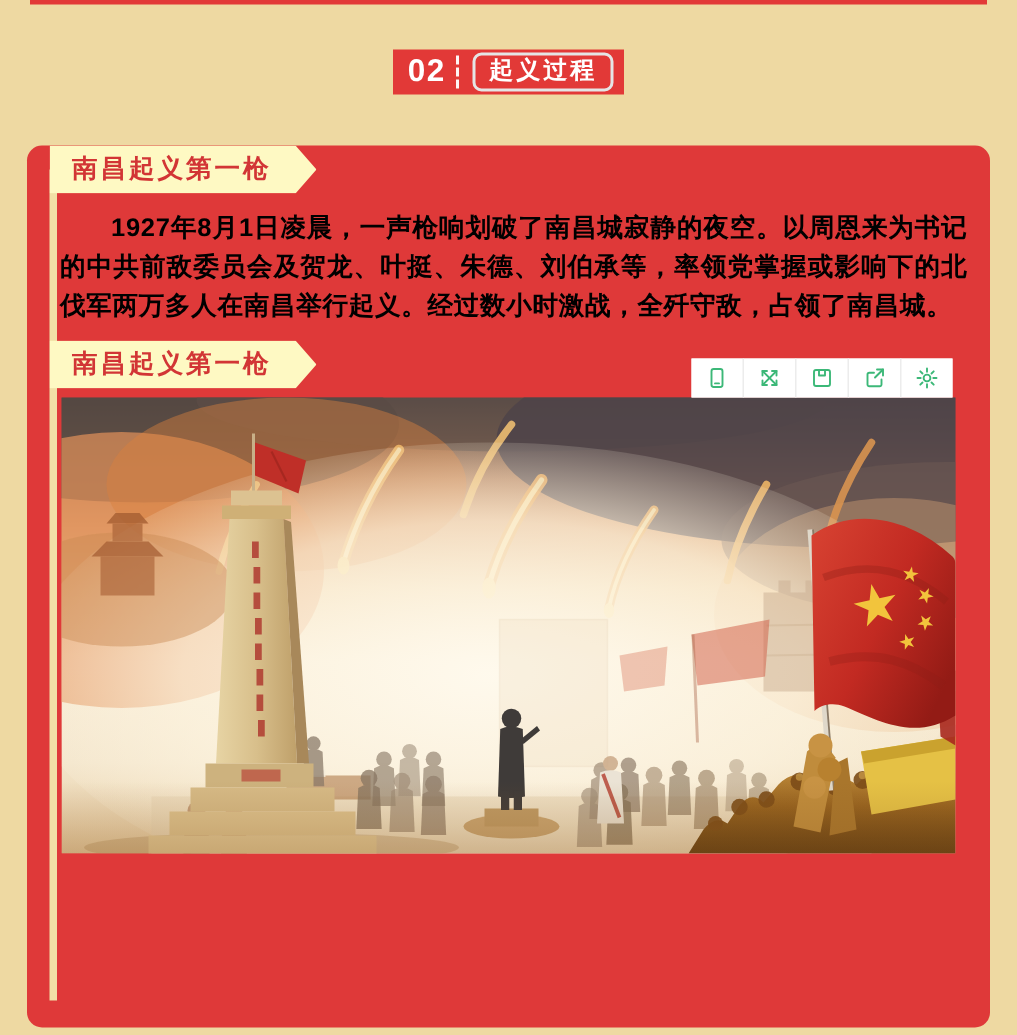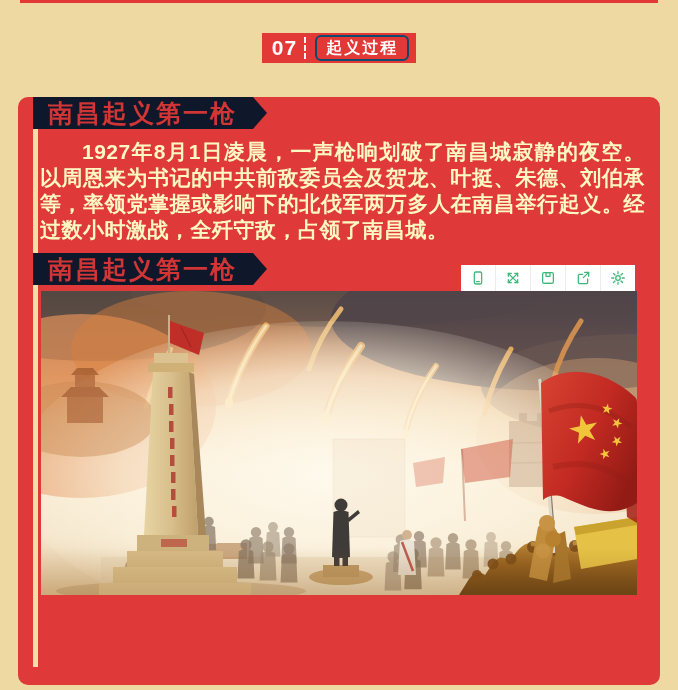--- a/index.html
+++ b/index.html
@@ -6,51 +6,51 @@
   body{
     width:678px;height:690px;position:relative;overflow:hidden;
     background:#eed9a2;
     font-family:"Liberation Sans", sans-serif;
   }
   .top-strip{position:absolute;left:20px;top:0;width:638px;height:3px;background:#e23937;}
   .badge-row{display:flex;justify-content:center;margin:0;padding-top:33px;}
   .badge{display:inline-flex;align-items:center;height:30px;background:#e23937;padding:0 7px 0 10px;}
   .badge-num{color:#fff;font-size:21px;font-weight:700;letter-spacing:1px;}
   .badge-div{width:0;height:22px;border-left:2px dashed rgba(255,255,255,.95);margin:0 9px 0 7px;}
-  .badge-title{border:2px solid #0c4a6e;border-radius:6px;color:#fff;font-size:16px;font-weight:700;
+  .badge-title{border:2px solid #e5e5e5;border-radius:6px;color:#fff;font-size:16px;font-weight:700;
     padding:1px 9px 2px 9px;letter-spacing:2px;line-height:19px;}
   .card{position:relative;margin:34px 18px 0 18px;width:642px;height:588px;
     background:#df3939;border-radius:10px;box-sizing:border-box;}
   .v-stripe{position:absolute;left:15px;top:16px;width:5px;height:554px;background:#f2e0a6;}
   .banner{position:relative;margin-left:15px;width:-moz-fit-content;width:fit-content;height:32px;line-height:32px;
-    background:#0f172a;color:#d23535;font-size:25px;font-weight:700;letter-spacing:2px;
+    background:#fef9c3;color:#d23535;font-size:17px;font-weight:700;letter-spacing:2px;
     padding:0 30px 0 15px;
     clip-path:polygon(0 0, calc(100% - 14px) 0, 100% 50%, calc(100% - 14px) 100%, 0 100%);}
   .banner1{margin-top:16px;}
   .banner2{margin-top:10px;}
-  .para{margin:0 15px 0 22px;color:#fef9c3;font-size:21px;font-weight:700;line-height:26px;
+  .para{margin:0 15px 0 22px;color:#000000;font-size:17px;font-weight:700;line-height:26px;
     letter-spacing:.5px;text-indent:2em;text-align:justify;}
   .para1{margin-top:10px;}
   .para2{margin-top:8px;}
   .media{position:relative;margin:6px 0 0 23px;width:596px;height:304px;}
   .media svg.painting{display:block;width:596px;height:304px;}
   .img-toolbar{position:absolute;top:-26px;right:2px;height:26px;display:flex;background:#fff;z-index:5;}
   .tool-cell{width:34px;height:26px;display:flex;align-items:center;justify-content:center;
     background:#fff;border-left:1px solid #ececec;cursor:pointer;}
   .tool-cell:first-child{border-left:none;}
   .tool-cell svg{display:block;}
 </style>
 </head>
 <body>
 
 <div class="top-strip"></div>
 
 <div class="badge-row">
   <div class="badge">
-    <span class="badge-num">07</span>
+    <span class="badge-num">02</span>
     <span class="badge-div"></span>
     <span class="badge-title">起义过程</span>
   </div>
 </div>
 
 <div class="card">
   <div class="v-stripe"></div>
 
   <div class="banner banner1">南昌起义第一枪</div>
   <p class="para para1">1927年8月1日凌晨，一声枪响划破了南昌城寂静的夜空。以周恩来为书记的中共前敌委员会及贺龙、叶挺、朱德、刘伯承等，率领党掌握或影响下的北伐军两万多人在南昌举行起义。经过数小时激战，全歼守敌，占领了南昌城。</p>

